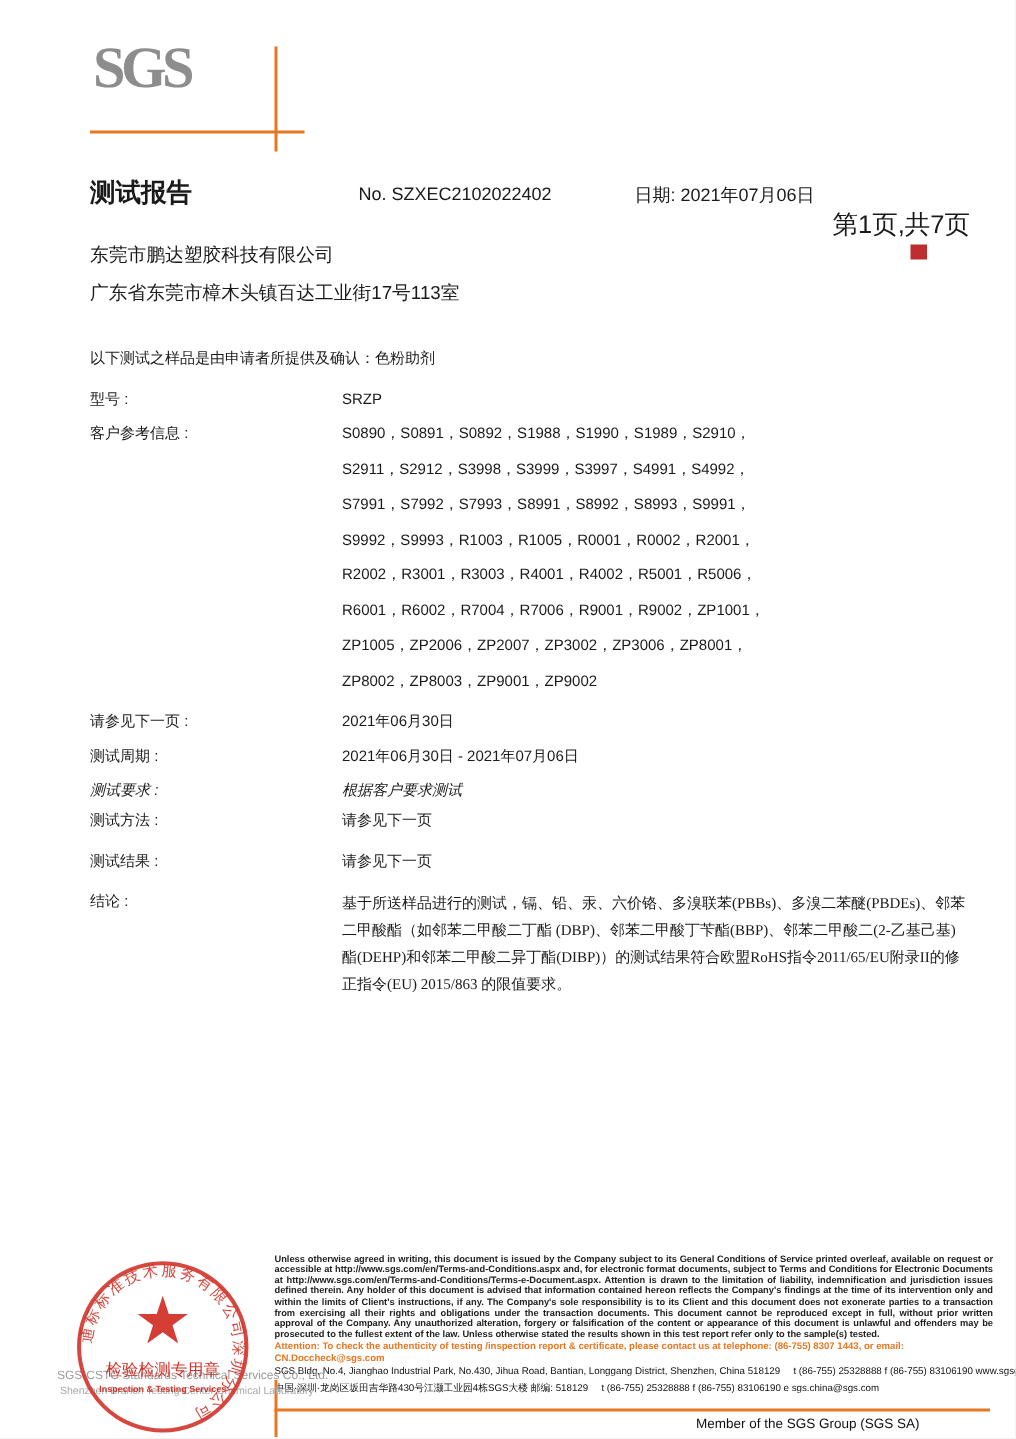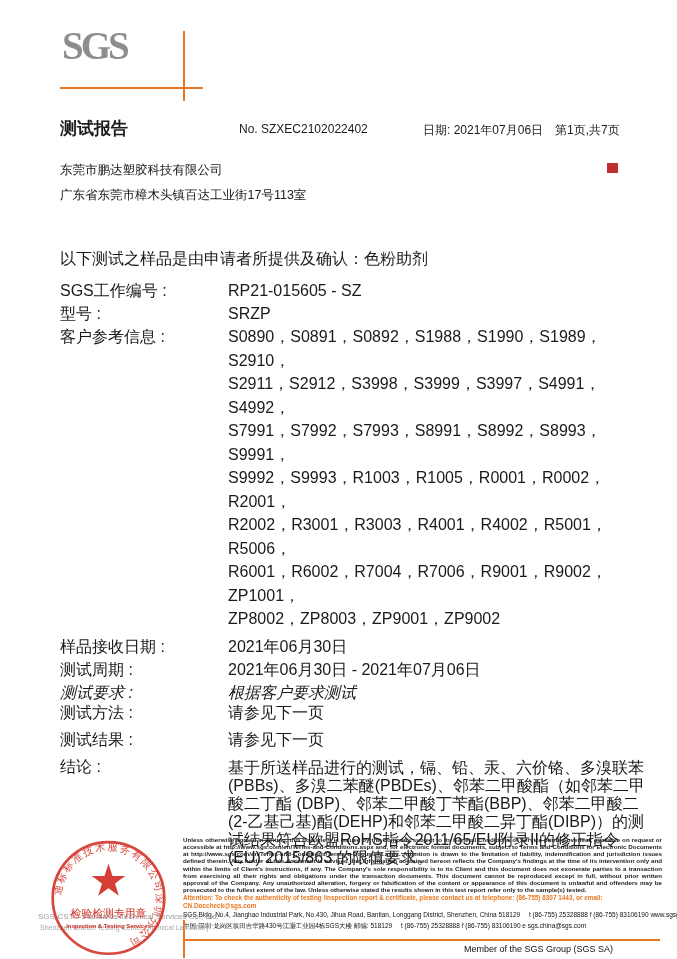--- a/index.html
+++ b/index.html
@@ -7,35 +7,35 @@
         font-family:"Liberation Sans","DejaVu Sans",sans-serif;color:#1a1a1a;overflow:hidden;}
   
   .sgs-logo{position:absolute;left:62px;top:26px;font-size:39px;line-height:1;font-weight:bold;
             color:#8d8d8d;letter-spacing:-3px;font-family:Liberation Serif, serif;}
   .reg-v-top{position:absolute;left:183px;top:31px;width:1.5px;height:70px;background:#e87722;}
   .reg-h-top{position:absolute;left:60px;top:87px;width:143px;height:1.5px;background:#e87722;}
   
   .doc-title{position:absolute;left:60px;top:117px;margin:0;font-size:17px;font-weight:bold;}
   .rep-no{position:absolute;left:239px;top:122px;font-size:12px;}
   .rep-date{position:absolute;left:423px;top:122px;font-size:12px;}
-  .rep-page{position:absolute;left:555px;top:122px;font-size:12px;}
+  .rep-page{position:absolute;left:555px;top:138px;font-size:17px;}
   
   .app-name{position:absolute;left:60px;top:162px;font-size:12.5px;}
   .app-addr{position:absolute;left:60px;top:187px;font-size:12.5px;}
   .red-mark{position:absolute;left:607px;top:163px;width:11px;height:10px;background:#be2e2e;}
   
-  .content{position:absolute;left:60px;top:249px;width:586px;font-size:16px;}
+  .content{position:absolute;left:60px;top:232px;width:586px;font-size:10px;}
   .intro{margin:0 0 13px 0;}
   .row{display:flex;margin-bottom:8px;line-height:15px;}
   .row .lbl{width:168px;flex-shrink:0;}
   .row .val{flex:1;}
   .val-lines{flex:1;line-height:23.5px;margin-top:-4px;}
   .row.tight{margin-bottom:5px;font-style:italic;}
   .row.gap{margin-top:12px;}
-  .concl{flex:1;margin:0;line-height:18px;}
+  .concl{flex:1;margin:0;line-height:18px;font-family:Liberation Serif, serif;}
   
   .stamp-svg{position:absolute;left:36px;top:838px;z-index:2;}
   .stamp-en1{position:absolute;left:38px;top:912px;font-size:8px;color:#9a9a9a;z-index:1;white-space:nowrap;}
   .stamp-en2{position:absolute;left:40px;top:924px;font-size:7px;color:#a8a8a8;z-index:1;white-space:nowrap;}
   .foot-right{position:absolute;left:183px;top:836px;width:479px;}
   .legal{font-size:6.2px;line-height:1.15;text-align:justify;color:#222;font-weight:600;margin:0;}
   .attention{font-size:6.4px;line-height:1.2;color:#e87722;font-weight:bold;margin:1px 0 0 0;}
   .addr-line{font-size:6.5px;line-height:1.5;color:#111;white-space:nowrap;margin-top:1px;}
   .addr-line .seg{margin-right:7px;}
   .reg-v-bot{position:absolute;left:183px;top:920px;width:1.5px;height:38px;background:#e87722;}
@@ -56,45 +56,42 @@
   <span class="rep-date">日期: 2021年07月06日</span>
   <span class="rep-page">第1页,共7页</span>
 
   <div class="app-name">东莞市鹏达塑胶科技有限公司</div>
   <div class="app-addr">广东省东莞市樟木头镇百达工业街17号113室</div>
   <div class="red-mark"></div>
 
   <div class="content">
     <p class="intro">以下测试之样品是由申请者所提供及确认：色粉助剂</p>
 
-    <div class="row">
-      <span class="lbl">SGS工作编号 :</span>
-      <span class="val">RP21-015605 - SZ</span>
-    </div>
 
     <div class="row">
       <span class="lbl">型号 :</span>
       <span class="val">SRZP</span>
     </div>
 
     <div class="row">
       <span class="lbl">客户参考信息 :</span>
       <div class="val-lines">
         <div>S0890，S0891，S0892，S1988，S1990，S1989，S2910，</div>
         <div>S2911，S2912，S3998，S3999，S3997，S4991，S4992，</div>
         <div>S7991，S7992，S7993，S8991，S8992，S8993，S9991，</div>
         <div>S9992，S9993，R1003，R1005，R0001，R0002，R2001，</div>
         <div>R2002，R3001，R3003，R4001，R4002，R5001，R5006，</div>
         <div>R6001，R6002，R7004，R7006，R9001，R9002，ZP1001，</div>
+        <div>ZP1005，ZP2006，ZP2007，ZP3002，ZP3006，ZP8001，</div>
         <div>ZP8002，ZP8003，ZP9001，ZP9002</div>
       </div>
     </div>
 
     <div class="row">
-      <span class="lbl">样品接收日期 :</span>
+      <span class="lbl">请参见下一页 :</span>
       <span class="val">2021年06月30日</span>
     </div>
 
     <div class="row">
       <span class="lbl">测试周期 :</span>
       <span class="val">2021年06月30日 - 2021年07月06日</span>
     </div>
 
     <div class="row tight">
       <span class="lbl">测试要求 :</span>

